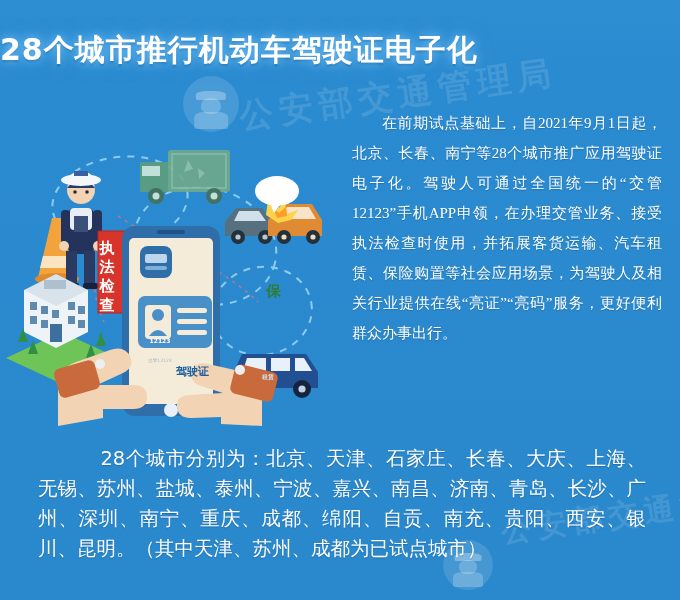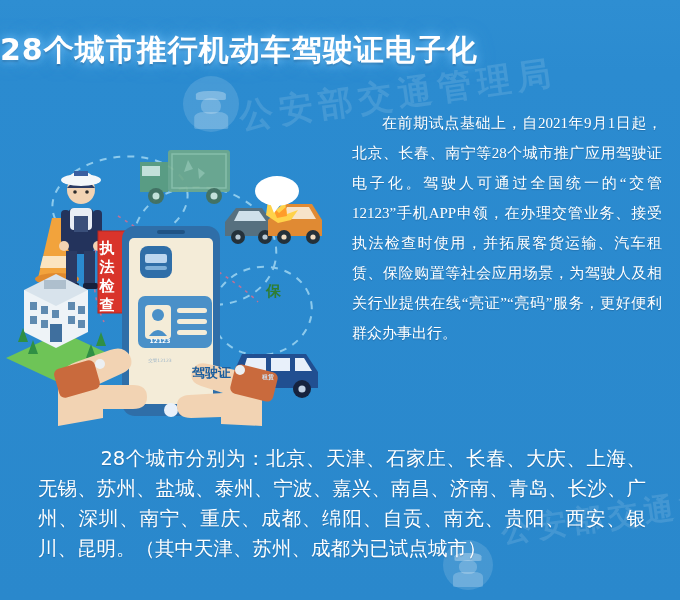--- a/index.html
+++ b/index.html
@@ -135,24 +135,23 @@
     left: 266px; top: 186px;
     color: #2e7d32;
     font-size: 15px;
     font-weight: bold;
     font-family: "DejaVu Sans", "Liberation Sans", sans-serif;
   }
   .card-label {
     position: absolute;
     left: 176px; top: 268px;
     color: #1b5e9e;
-    font-size: 13px;
-    font-weight: bold;
-    font-family: "DejaVu Sans", "Liberation Sans", sans-serif;
-    margin-left: 16px;
+    font-size: 11px;
+    font-weight: bold;
+    font-family: "DejaVu Sans", "Liberation Sans", sans-serif;
   }
   .app-label {
     position: absolute;
     left: 147px; top: 241px;
     width: 26px;
     color: #ffffff;
     font-size: 6px;
     font-weight: bold;
     text-align: center;
     font-family: "DejaVu Sans", "Liberation Sans", sans-serif;

